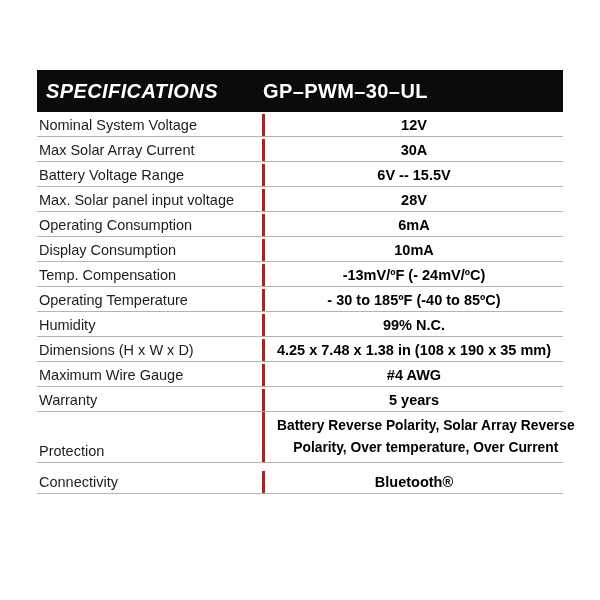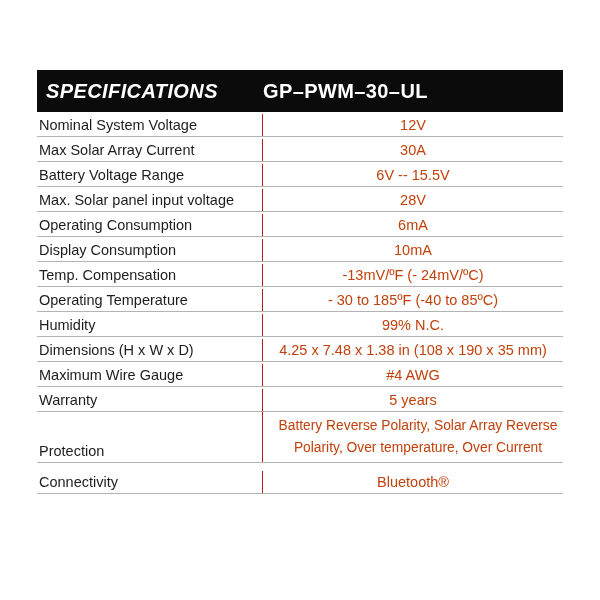--- a/index.html
+++ b/index.html
@@ -61,29 +61,30 @@
     box-sizing: border-box;
     padding: 3px 4px 3px 2px;
     display: flex;
     align-items: center;
     font-size: 14.5px;
     color: #1d1d1d;
   }
   .td-value {
     flex: 1;
     box-sizing: border-box;
-    border-left: 1px solid #b91c1c;
+    border-left: 3px solid #b91c1c;
     padding: 3px 2px;
     display: flex;
     flex-direction: column;
     align-items: center;
     justify-content: center;
     text-align: center;
     font-size: 14.5px;
-    color: #c2410c;
+    color: #000000;
+    font-weight: bold;
   }
   .vline {
     display: block;
     white-space: nowrap;
     font-size: 13.8px;
     line-height: 1.6;
     margin-left: 10px;
   }
 </style>
 </head>

